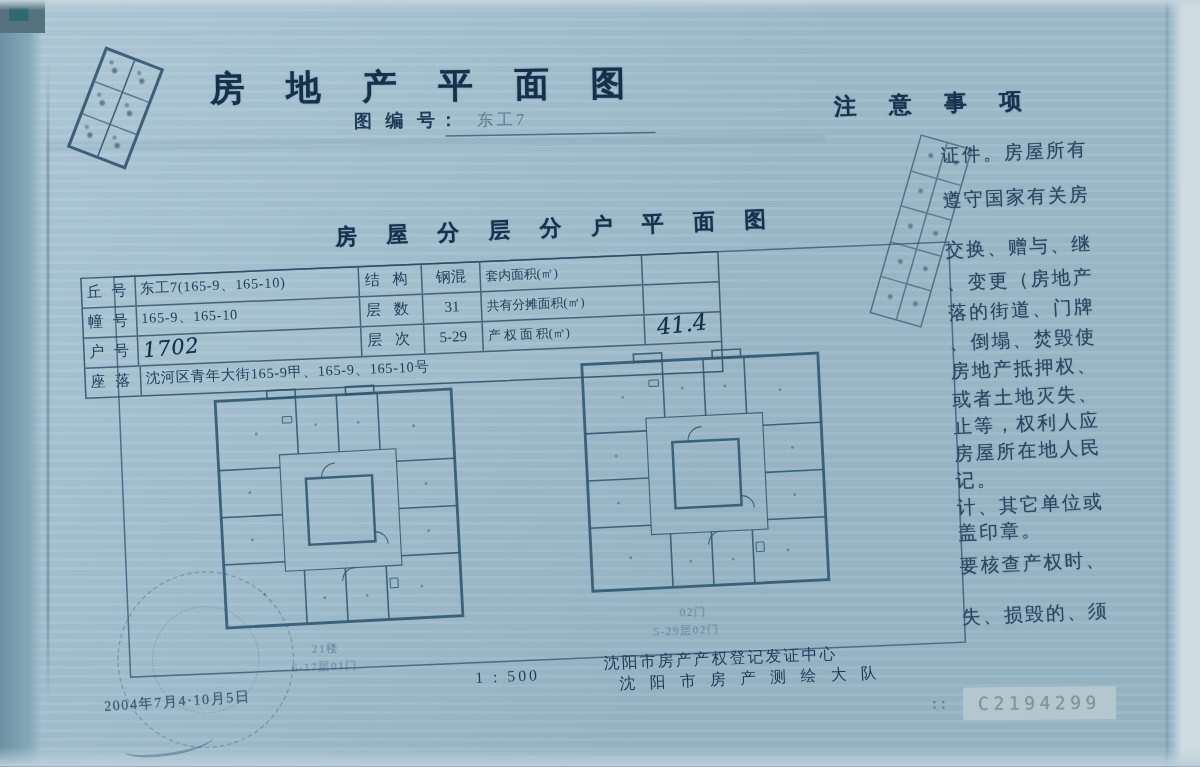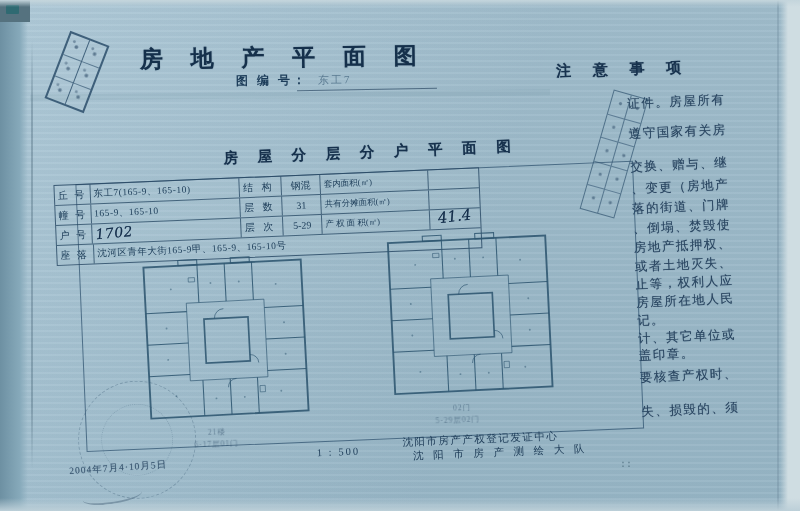--- a/index.html
+++ b/index.html
@@ -276,15 +276,16 @@
     <div class="squiggle"></div>
     <div class="stamp-date">2004年7月4·10月5日</div>
 
     <div class="scale-text">1 : 500</div>
     <div class="org1">沈阳市房产产权登记发证中心</div>
     <div class="org2">沈 阳 市 房 产 测 绘 大 队</div>
   </div>
 
   <div class="serial-wrap">
     <span class="serial-colon">::</span>
+    <span class="serial">C2194299</span>
   </div>
 
 </div>
 
 </body></html>

